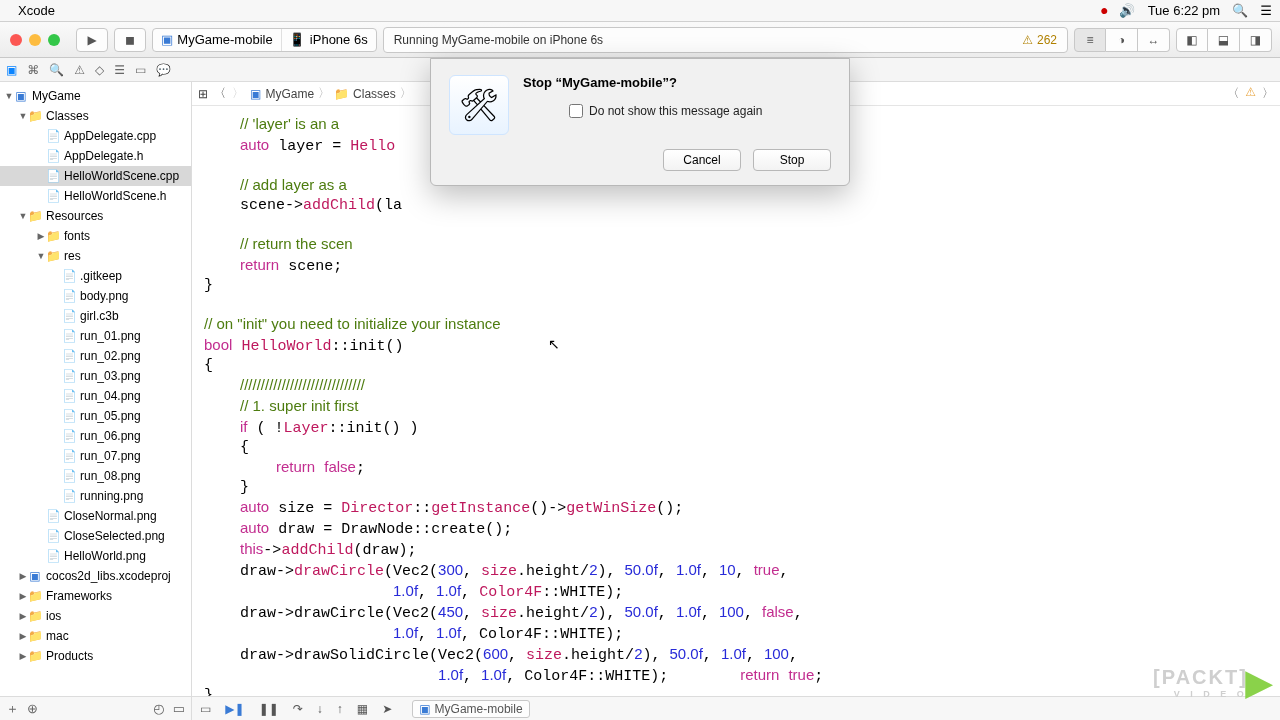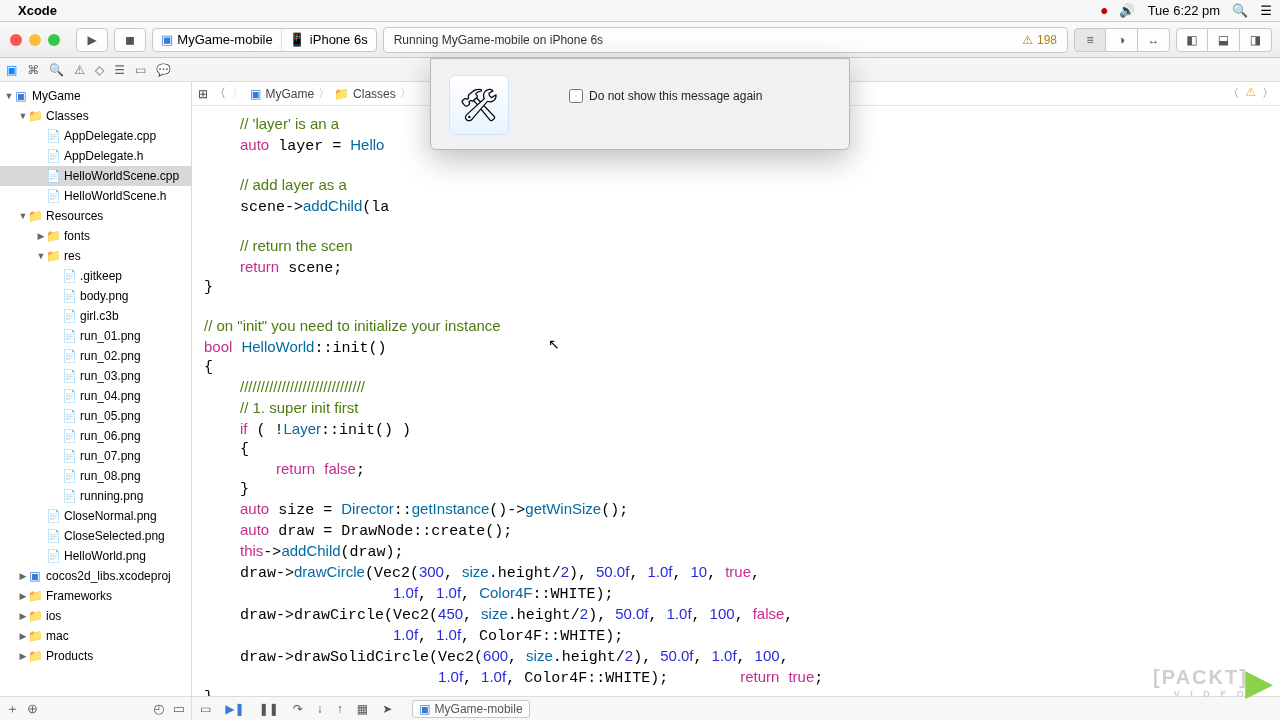--- a/index.html
+++ b/index.html
@@ -1,21 +1,21 @@
 <!DOCTYPE html>
 <html><head>
 <meta charset="utf-8">
 <style>
 * { margin:0; padding:0; box-sizing:border-box; font-family: -apple-system, "Helvetica Neue", Arial, sans-serif; }
 body { width:1280px; height:720px; background:#fff; position:relative; overflow:hidden; font-size:13px; }
 
 
 .menubar { height:22px; background:#f7f7f7; border-bottom:1px solid #d0d0d0; display:flex; align-items:center; padding:0 8px; font-size:13px; }
 .menubar .apple { font-size:14px; margin-right:10px; }
-.menubar .app { font-weight:700; margin-right:30px; }
+.menubar .app { font-weight:400; margin-right:30px; }
 .menubar .mi { margin-right:14px; }
 .menubar .right { margin-left:auto; display:flex; align-items:center; gap:12px; }
 .menubar .right div { font-size:13px; }
 
 
 .toolbar { height:36px; background:linear-gradient(#fafafa,#ececec); border-bottom:1px solid #c8c8c8; display:flex; align-items:center; padding:0 8px; gap:6px; }
 .traffic { display:flex; gap:7px; margin-right:10px; margin-left:2px;}
 .traffic span { width:12px;height:12px;border-radius:50%; display:block;}
 .tc { background:#fc5753;} .ty{background:#fdbc40;} .tg{background:#34c749;}
 .tbtn { width:32px;height:24px;border:1px solid #c8c8c8;border-radius:4px;background:#fdfdfd;display:flex;align-items:center;justify-content:center;color:#555;font-size:12px;}
@@ -45,21 +45,21 @@
 
 
 .editor { flex:1; display:flex; flex-direction:column; }
 .jumpbar { height:24px; border-bottom:1px solid #e5e5e5; display:flex;align-items:center; padding:0 6px; font-size:12px; color:#444; gap:6px;}
 .jumpbar .crumb{display:flex;align-items:center;gap:4px;}
 .jumpbar .sep{color:#aaa;}
 .jumpright{margin-left:auto;display:flex;gap:6px;color:#666;}
 .code { flex:1; padding:8px 12px; font-family: Menlo, Monaco, "Courier New", monospace; font-size:15px; line-height:19px; white-space:pre; overflow:hidden; color:#000;}
 .cc{color:#4d7c0f;} 
 .ck{color:#c22d8f;} 
-.ct{color:#0369a1;} 
+.ct{color:#be185d;font-family:Liberation Mono, monospace;} 
 .cn{color:#272ad8;} 
 
 
 .bottom { position:absolute; left:0; right:0; bottom:0; height:24px; border-top:1px solid #dcdcdc; background:#f7f7f7; display:flex;align-items:center; }
 .bottom .left{width:192px;border-right:1px solid #dcdcdc;height:100%;display:flex;align-items:center;padding:0 6px;gap:8px;color:#666;}
 .bottom .dbg{flex:1;display:flex;align-items:center;padding:0 8px;gap:14px;color:#555;font-size:12px;}
 .bottom .proc{display:flex;align-items:center;gap:4px;margin-left:6px;border:1px solid #c8c8c8;border-radius:3px;padding:1px 6px;background:#fdfdfd;}
 
 
 .dialog { position:absolute; left:430px; top:58px; width:420px; background:#f1f1f1; border:1px solid #b8b8b8; border-radius:0 0 6px 6px; box-shadow:0 10px 30px rgba(0,0,0,0.25); padding:16px 18px 14px 18px; }
@@ -107,21 +107,21 @@
         <span style="color:#3a7bd5;">▣</span>
         <span>MyGame-mobile</span>
       </div>
     <div class="seg">
         <span style="color:#3a7bd5;">📱</span>
         <span>iPhone 6s</span>
       </div>
   </div>
   <div class="status">
     <span>Running MyGame-mobile on iPhone 6s</span>
-    <span class="warn">⚠ <span>198</span></span>
+    <span class="warn">⚠ <span>262</span></span>
   </div>
   <div class="tbgroup">
     <div class="tbtn" style="background:#e6e6e6;">≡</div>
     <div class="tbtn">◑</div>
     <div class="tbtn">↔</div>
   </div>
   <div class="tbgroup">
     <div class="tbtn">◧</div>
     <div class="tbtn">⬓</div>
     <div class="tbtn">◨</div>
@@ -369,26 +369,31 @@
         <span style="color:#3a7bd5;">▣</span>
         <span>MyGame-mobile</span>
       </div>
   </div>
 </div>
 
 <div class="dialog">
   <div class="drow">
     <div class="dicon">🛠</div>
     <div>
+      <h3>Stop “MyGame-mobile”?</h3>
       <label class="chk">
           <input type="checkbox" style="">
           <span>Do not show this message again</span>
         </label>
     </div>
   </div>
+  <div class="btns">
+    <button>Cancel</button>
+    <button class="def">Stop</button>
+  </div>
 </div>
 
 <div class="cursor">↖</div>
 
 <div class="wm">
   <div>
     <div>[PACKT]</div>
     <div style="font-size:9px;letter-spacing:4px;text-align:right;">V I D E O</div>
   </div>
   <div class="tri">▶</div>

